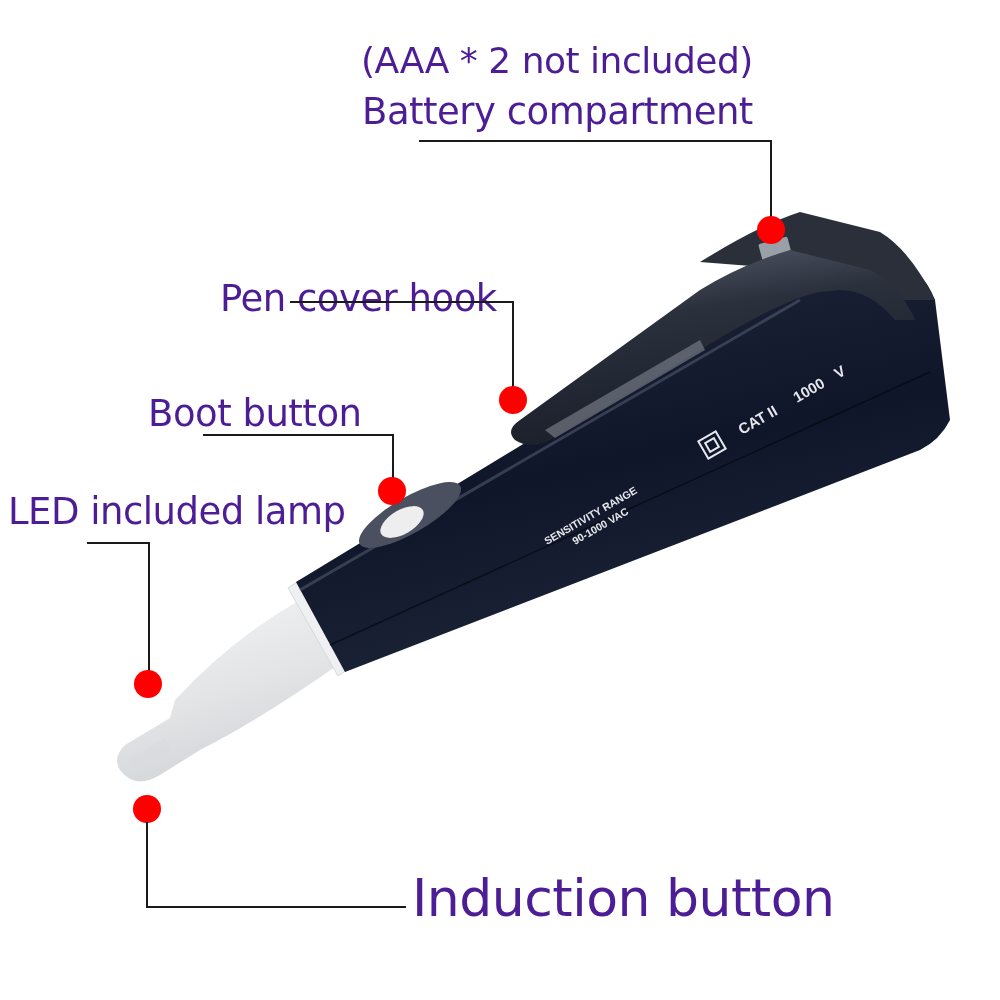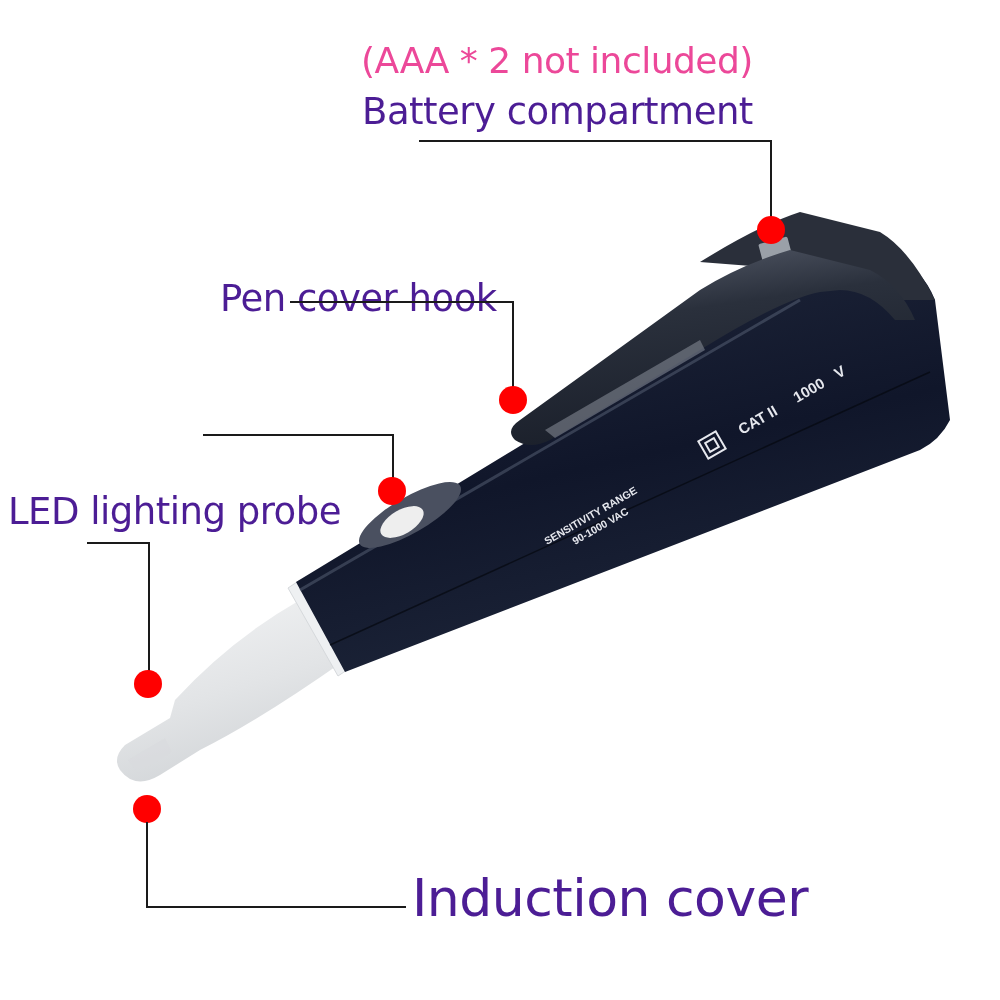--- a/index.html
+++ b/index.html
@@ -1,20 +1,20 @@
 <!DOCTYPE html>
 <html><head>
 <meta charset="utf-8">
 <style>
   html, body { margin: 0; padding: 0; background: #ffffff; }
   body { width: 1000px; height: 1000px; position: relative; overflow: hidden;
          font-family: "DejaVu Sans", "Liberation Sans", sans-serif; }
   .stage { position: absolute; left: 0; top: 0; width: 1000px; height: 1000px; }
   .label { position: absolute; white-space: nowrap; color: #4c1d95; letter-spacing: -0.5px; }
-  .note { color: #ec4899; }
+  .note { color: #4c1d95; }
   .leader { position: absolute; background: #1a1a1a; }
   .dot { position: absolute; width: 28px; height: 28px; border-radius: 50%;
          background: #ff0000; transform: translate(-50%, -50%); }
   svg.product { position: absolute; left: 0; top: 0; }
   .print { fill: #e6e8ee; font-family: "Liberation Sans", sans-serif; font-weight: bold; }
 </style>
 </head>
 <body>
 
 <div class="stage">
@@ -112,27 +112,28 @@
   <div class="label" style="left:362px; top:90px; font-size:37px;">Battery compartment</div>
   <div class="leader" style="left:419px; top:140px; width:352px; height:1.5px;"></div>
   <div class="leader" style="left:770px; top:140px; width:1.5px; height:78px;"></div>
   <div class="dot" style="left:771px; top:230px;"></div>
 
   <div class="label" style="left:220px; top:255px; font-size:37px;margin-top:22px;">Pen cover hook</div>
   <div class="leader" style="left:290px; top:301px; width:223px; height:1.5px;"></div>
   <div class="leader" style="left:512px; top:301px; width:1.5px; height:88px;"></div>
   <div class="dot" style="left:513px; top:400px;"></div>
 
+  <div class="label" style="left:148px; top:392px; font-size:37px;">Boot button</div>
   <div class="leader" style="left:203px; top:434px; width:190px; height:1.5px;"></div>
   <div class="leader" style="left:392px; top:434px; width:1.5px; height:45px;"></div>
   <div class="dot" style="left:392px; top:491px;"></div>
 
-  <div class="label" style="left:8px; top:490px; font-size:37px;">LED lighting probe</div>
+  <div class="label" style="left:8px; top:490px; font-size:37px;">LED included lamp</div>
   <div class="leader" style="left:87px; top:542px; width:62px; height:1.5px;"></div>
   <div class="leader" style="left:148px; top:542px; width:1.5px; height:130px;"></div>
   <div class="dot" style="left:148px; top:684px;"></div>
 
   <div class="dot" style="left:147px; top:809px;"></div>
   <div class="leader" style="left:146px; top:822px; width:1.5px; height:85px;"></div>
   <div class="leader" style="left:146px; top:906px; width:260px; height:1.5px;"></div>
-  <div class="label" style="left:412px; top:868px; font-size:52px;">Induction cover</div>
+  <div class="label" style="left:412px; top:868px; font-size:52px;">Induction button</div>
 
 </div>
 
 </body></html>

